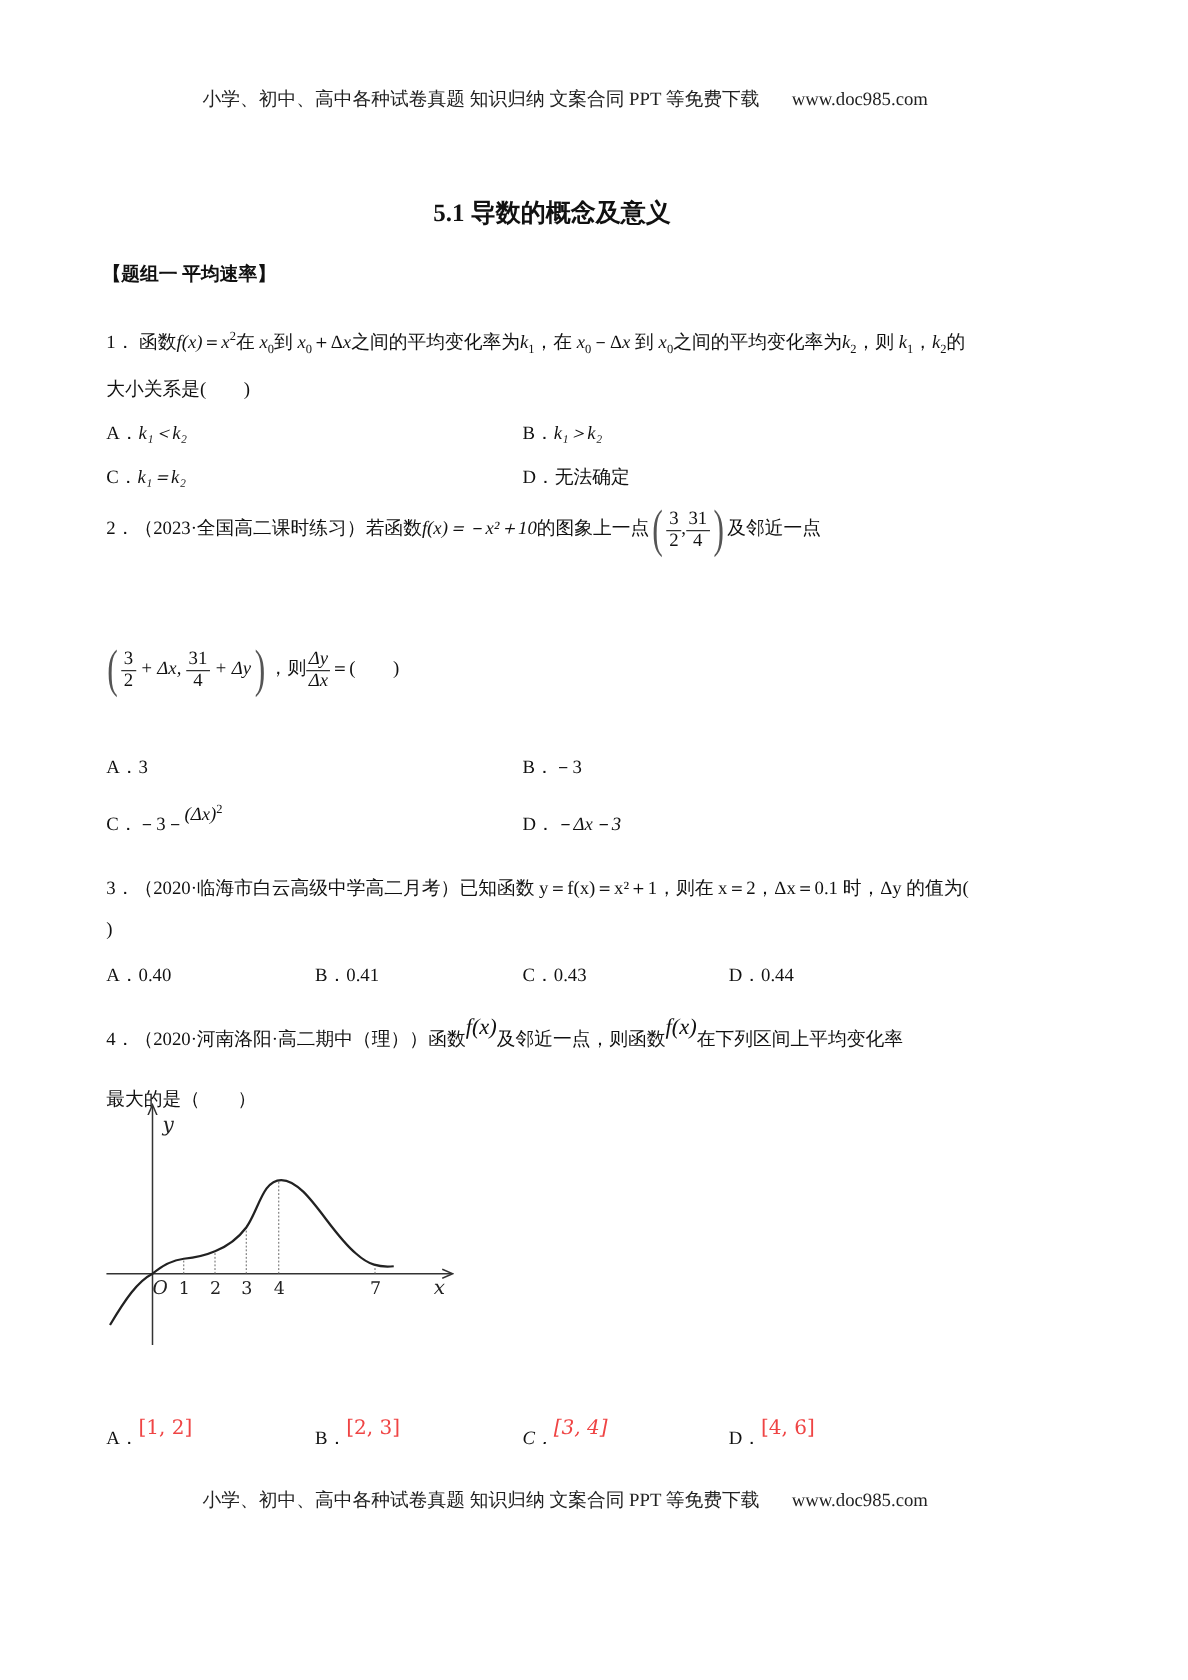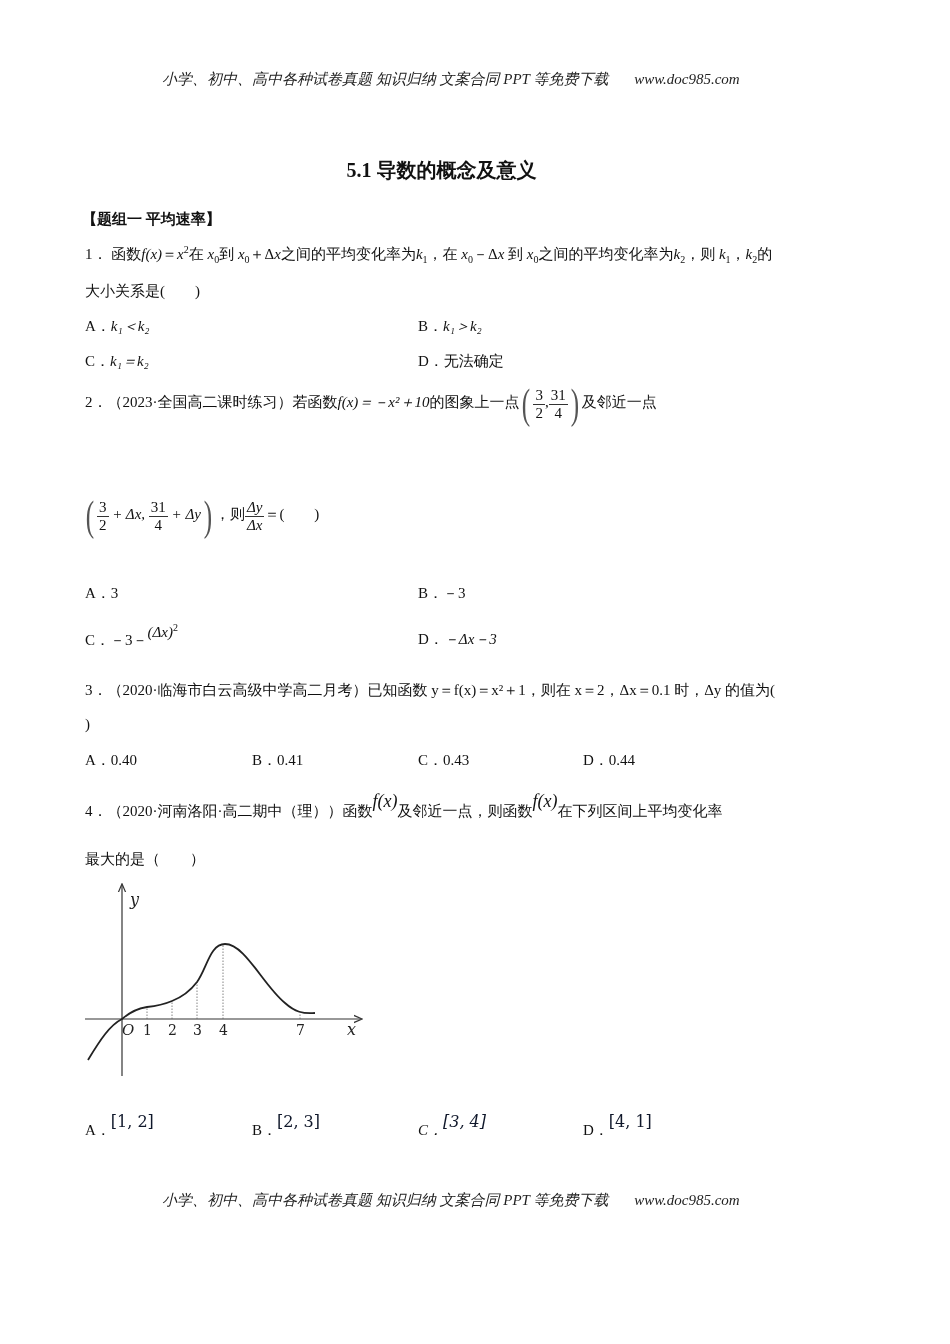--- a/index.html
+++ b/index.html
@@ -1,29 +1,29 @@
 <!DOCTYPE html>
 <html><head>
 <meta charset="utf-8">
 <style>
   html, body { margin: 0; padding: 0; background: #ffffff; }
   body { width: 950px; height: 1344px; position: relative; overflow: hidden;
          font-family: "Liberation Serif", "DejaVu Serif", serif; color: #111; }
   .abs { position: absolute; white-space: nowrap; }
-  .hdr { font-size: 15px; color: #222; font-style: italic; }
+  .hdr { font-size: 15px; color: #222; }
   .title { font-size: 20px; font-weight: bold; left: 0; width: 883px; text-align: center; top: 157px; }
   .group { font-size: 15px; font-weight: bold; }
-  .txt { font-size: 15px; }
+  .txt { font-size: 15px; margin-top: 20px; }
   i.m { font-style: italic; }
   sub, sup { font-size: 10px; }
   .frac { display: inline-block; vertical-align: middle; text-align: center; line-height: 1.1; }
   .frac .n { display: block; border-bottom: 1px solid #333; padding: 0 2px; }
   .frac .d { display: block; padding: 0 2px; }
   .paren { font-size: 42px; font-weight: 100; color: #555; vertical-align: middle; transform: scaleX(0.6); display: inline-block; line-height: 1; }
-  .bracket { font-family: "DejaVu Serif", serif; font-size: 16px; color: #0f172a; }
+  .bracket { font-family: "DejaVu Serif", serif; font-size: 16px; color: #ef4444; }
   .chart { position: absolute; left: 85px; top: 880px; }
 </style>
 </head>
 <body>
 
 <div class="abs hdr" style="left:162px; top:70px;">
   <span>小学、初中、高中各种试卷真题  知识归纳  文案合同  PPT 等免费下载</span>
   <span style="margin-left:22px;">www.doc985.com</span>
 </div>
 
@@ -93,18 +93,18 @@
   <text x="58" y="155" font-family="DejaVu Serif, serif" font-size="14" fill="#222">1</text>
   <text x="83" y="155" font-family="DejaVu Serif, serif" font-size="14" fill="#222">2</text>
   <text x="108" y="155" font-family="DejaVu Serif, serif" font-size="14" fill="#222">3</text>
   <text x="134" y="155" font-family="DejaVu Serif, serif" font-size="14" fill="#222">4</text>
   <text x="211" y="155" font-family="DejaVu Serif, serif" font-size="14" fill="#222">7</text>
 </svg>
 
 <div class="abs txt" style="left:85px; top:1120px;"><span>A．</span><span class="bracket" style="position:relative; top:-8px;">[1, 2]</span></div>
 <div class="abs txt" style="left:252px; top:1120px;"><span>B．</span><span class="bracket" style="position:relative; top:-8px;">[2, 3]</span></div>
 <div class="abs txt" style="left:418px; top:1120px;font-style:italic;"><span>C．</span><span class="bracket" style="position:relative; top:-8px;">[3, 4]</span></div>
-<div class="abs txt" style="left:583px; top:1120px;"><span>D．</span><span class="bracket" style="position:relative; top:-8px;">[4, 1]</span></div>
+<div class="abs txt" style="left:583px; top:1120px;"><span>D．</span><span class="bracket" style="position:relative; top:-8px;">[4, 6]</span></div>
 
 <div class="abs hdr" style="left:162px; top:1191px;">
   <span>小学、初中、高中各种试卷真题  知识归纳  文案合同  PPT 等免费下载</span>
   <span style="margin-left:22px;">www.doc985.com</span>
 </div>
 
 </body></html>

